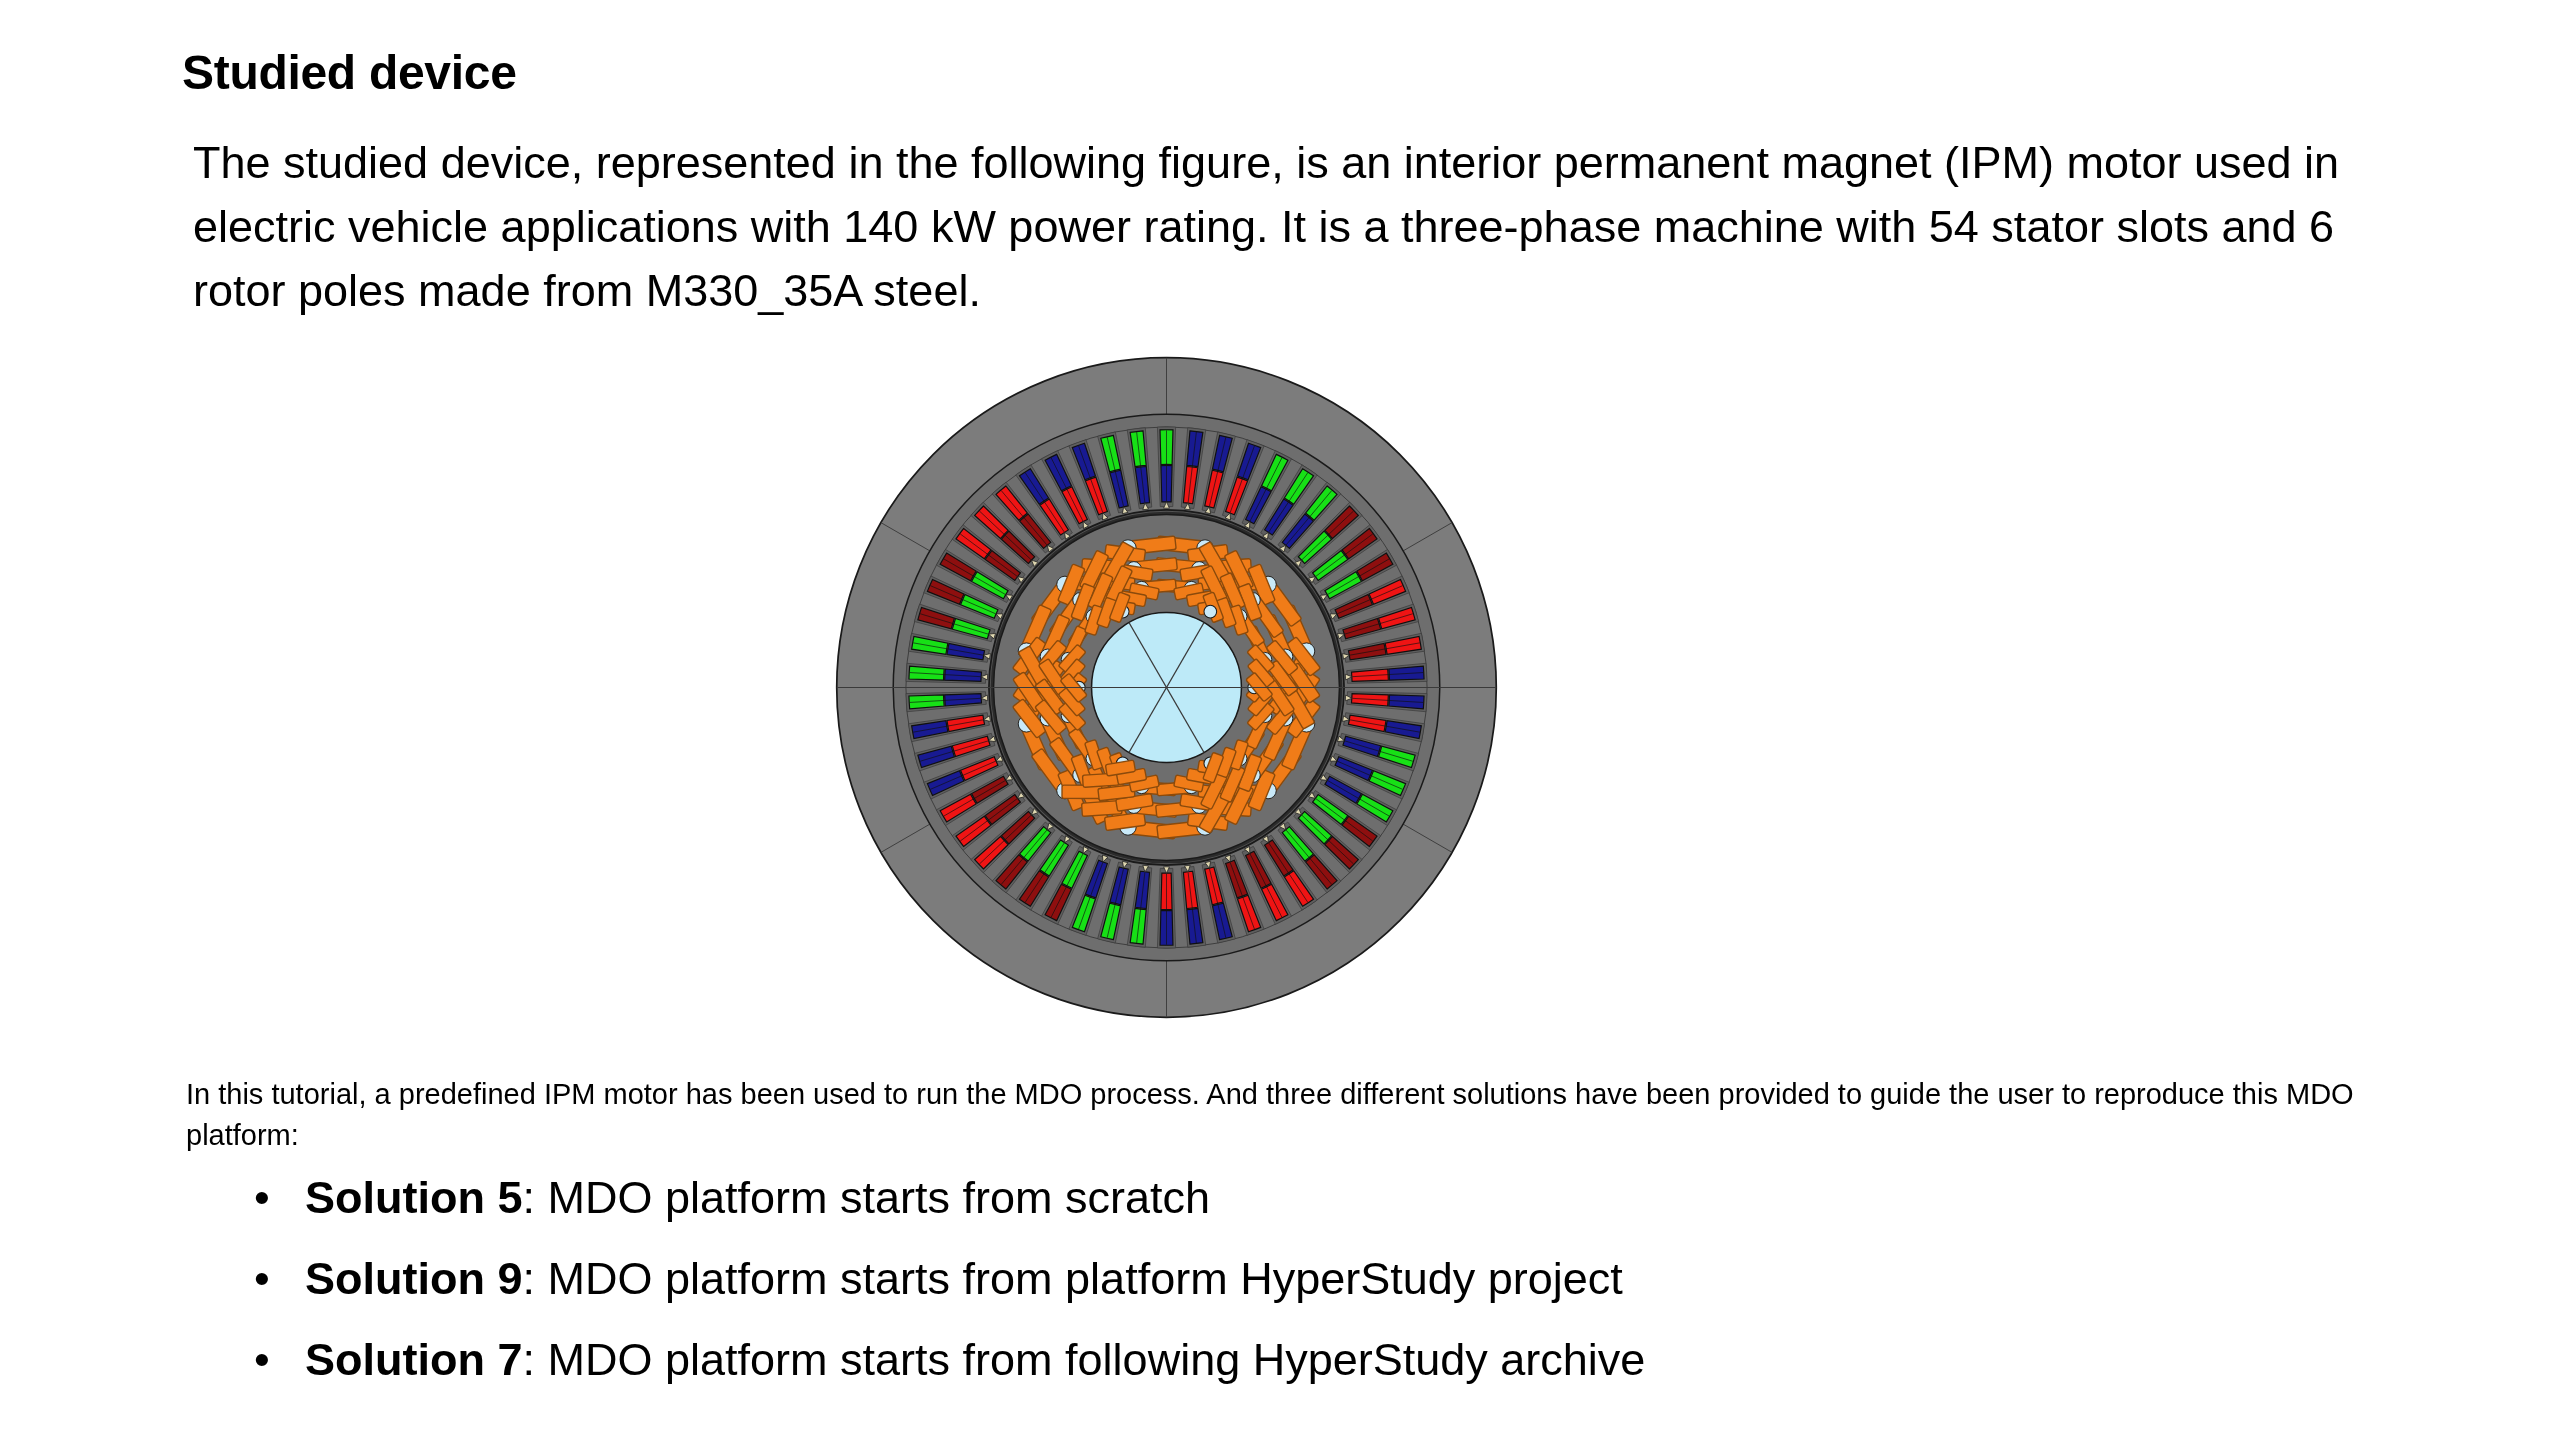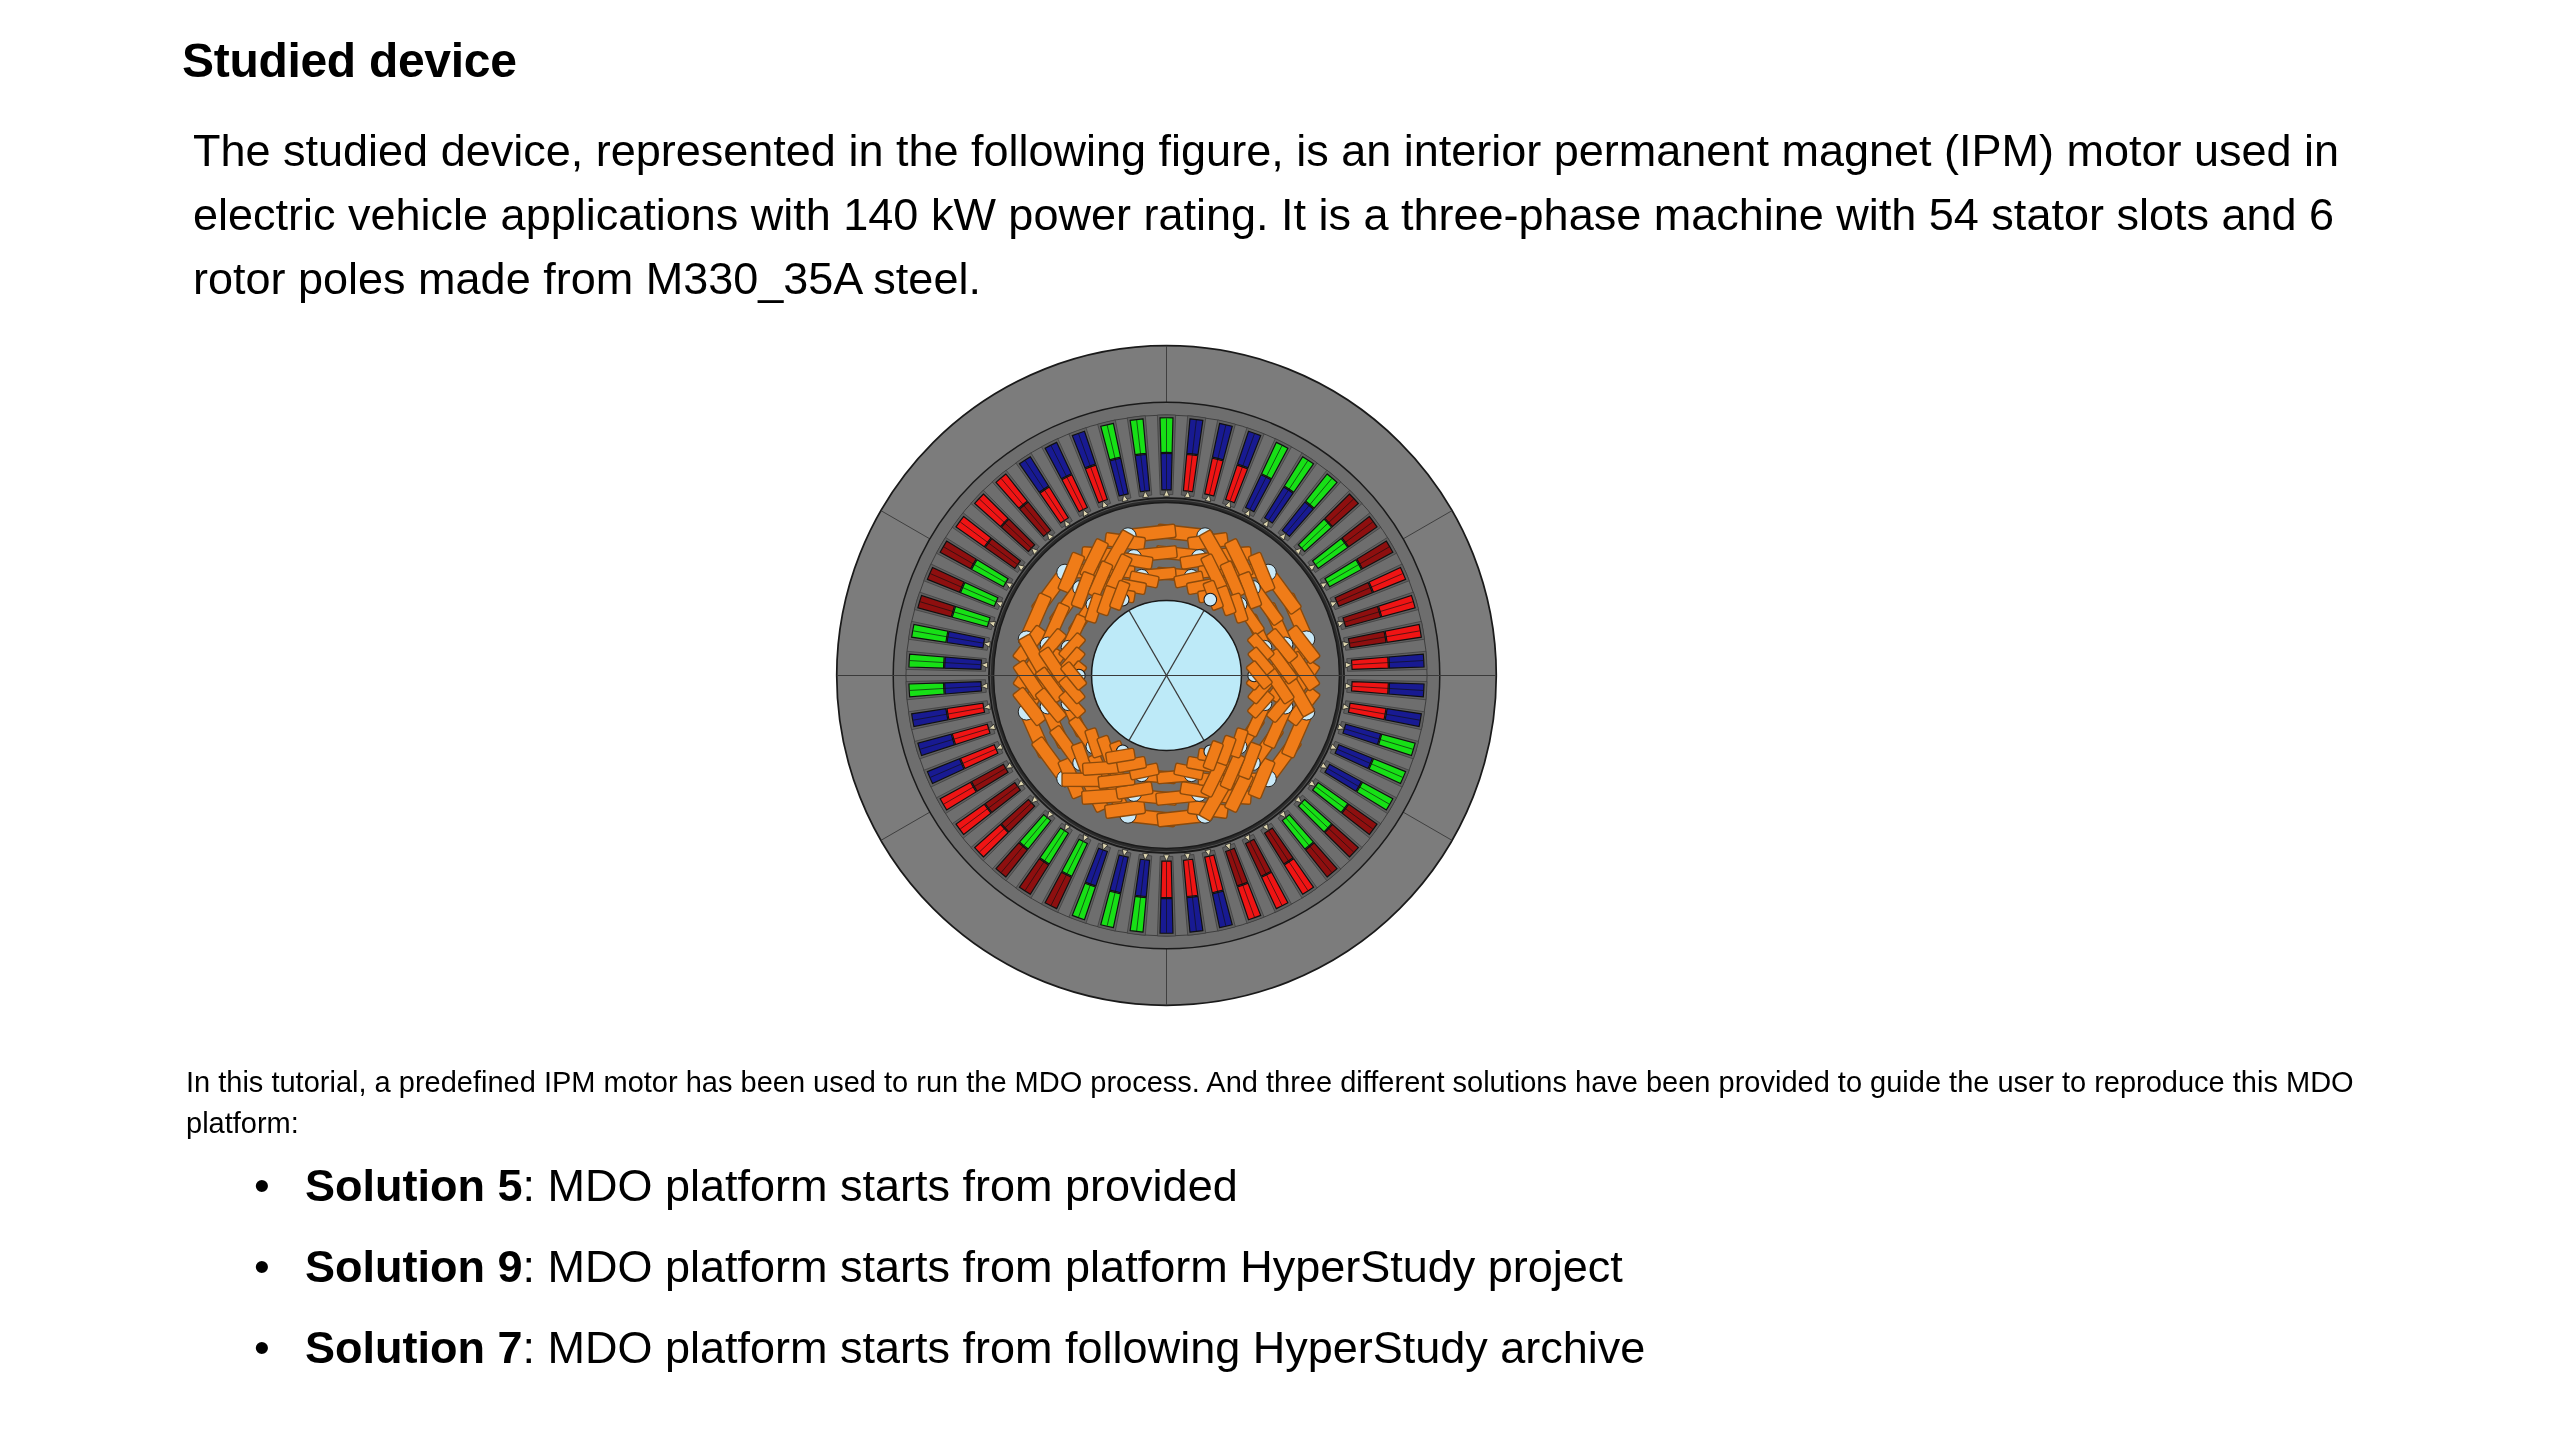--- a/index.html
+++ b/index.html
@@ -13,21 +13,21 @@
     font-family: "Liberation Sans", sans-serif;
     color: #000000;
     overflow: hidden;
   }
   .page {
     position: relative;
     width: 2576px;
     height: 1449px;
     background: #ffffff;
     box-sizing: border-box;
-    padding: 0 182px;
+    padding: 12px 182px;
   }
   .section-title {
     font-size: 48px;
     font-weight: bold;
     line-height: 1.1;
     margin: 0;
     padding-top: 35px;
     letter-spacing: -0.3px;
   }
   .intro-paragraph {
@@ -863,21 +863,21 @@
         <line x1="510" y1="462.41669750802293" x2="640" y2="687.5833024919771" stroke="#3a3a3a" stroke-width="2"></line>
       </svg>
     <span class="sr">Cross-section of an interior permanent magnet (IPM) motor with 54 stator slots and 6 rotor poles</span>
   </div>
 
   <p class="tutorial-paragraph">In this tutorial, a predefined IPM motor has been used to run the MDO process. And three different solutions have been provided to guide the user to reproduce this MDO platform:</p>
 
   <ul class="solution-list">
     <li>
       <span class="bullet">•</span>
-      <b>Solution 5</b><span>: </span><span>MDO platform starts from provided</span>
+      <b>Solution 5</b><span>: </span><span>MDO platform starts from scratch</span>
     </li>
     <li>
       <span class="bullet">•</span>
       <b>Solution 9</b><span>: </span><span>MDO platform starts from platform HyperStudy project</span>
     </li>
     <li>
       <span class="bullet">•</span>
       <b>Solution 7</b><span>: </span><span>MDO platform starts from following HyperStudy archive</span>
     </li>
   </ul>

